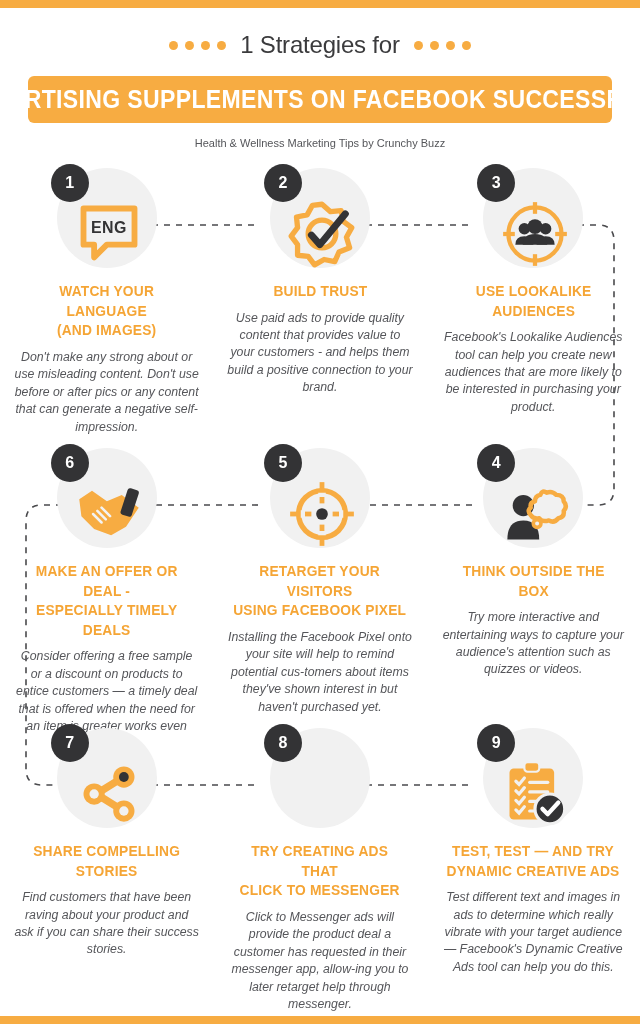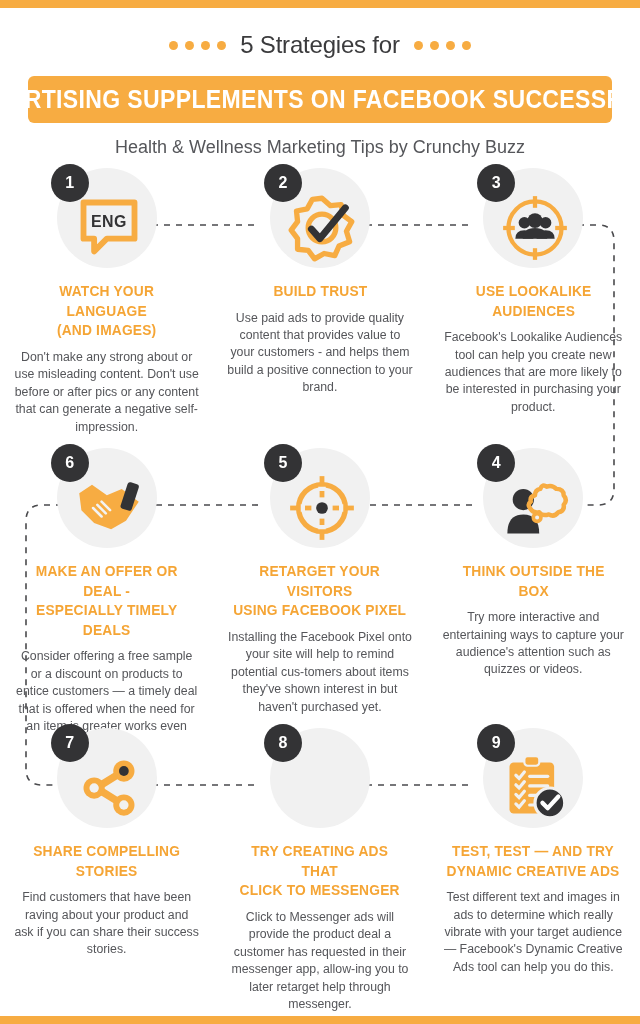--- a/index.html
+++ b/index.html
@@ -72,21 +72,21 @@
     color: #ffffff;
     font-family: "Liberation Sans Narrow", "Liberation Sans", sans-serif;
     font-weight: 700;
     font-size: 25px;
     letter-spacing: 0.4px;
     transform: scaleX(0.92);
     white-space: nowrap;
   }
   .subtitle {
     margin-top: 14px;
-    font-size: 18px;
+    font-size: 11px;
     color: #55565a;
   }
 
   
   .connectors {
     position: absolute;
     inset: 0;
     pointer-events: none;
   }
 
@@ -131,21 +131,21 @@
     display: flex;
     align-items: center;
     justify-content: center;
     font-family: "Liberation Sans Narrow", "Liberation Sans", sans-serif;
     font-weight: 700;
     font-size: 16px;
     z-index: 3;
   }
   .glyph {
     position: absolute;
-    left: 18px; top: 26px;
+    left: 18px; top: 32px;
     width: 68px; height: 68px;
     z-index: 2;
   }
   .glyph svg { width: 100%; height: 100%; display: block; }
 
   .ctitle {
     margin-top: 14px;
     color: #F5A535;
     font-family: "Liberation Sans Narrow", "Liberation Sans", sans-serif;
     font-weight: 700;
@@ -154,39 +154,40 @@
     text-align: center;
     transform: scaleX(0.95);
     letter-spacing: 0.2px;
   }
   .cbody {
     margin-top: 8px;
     color: #55565a;
     font-size: 12.3px;
     line-height: 1.42;
     text-align: center;
+    font-style: italic;
   }
 </style>
 </head>
 <body>
 
 <div class="page">
 
   <div class="strip top"></div>
   <div class="strip bottom"></div>
 
   <div class="header">
     <div class="eyebrow">
       <span class="dots">
           <i></i>
           <i></i>
           <i></i>
           <i></i>
         </span>
-      <span class="eyebrow-text">5 Strategies for</span>
+      <span class="eyebrow-text">1 Strategies for</span>
       <span class="dots">
           <i></i>
           <i></i>
           <i></i>
           <i></i>
         </span>
     </div>
     <div class="title-bar">
       <span>ADVERTISING SUPPLEMENTS ON FACEBOOK SUCCESSFULLY</span>
     </div>

